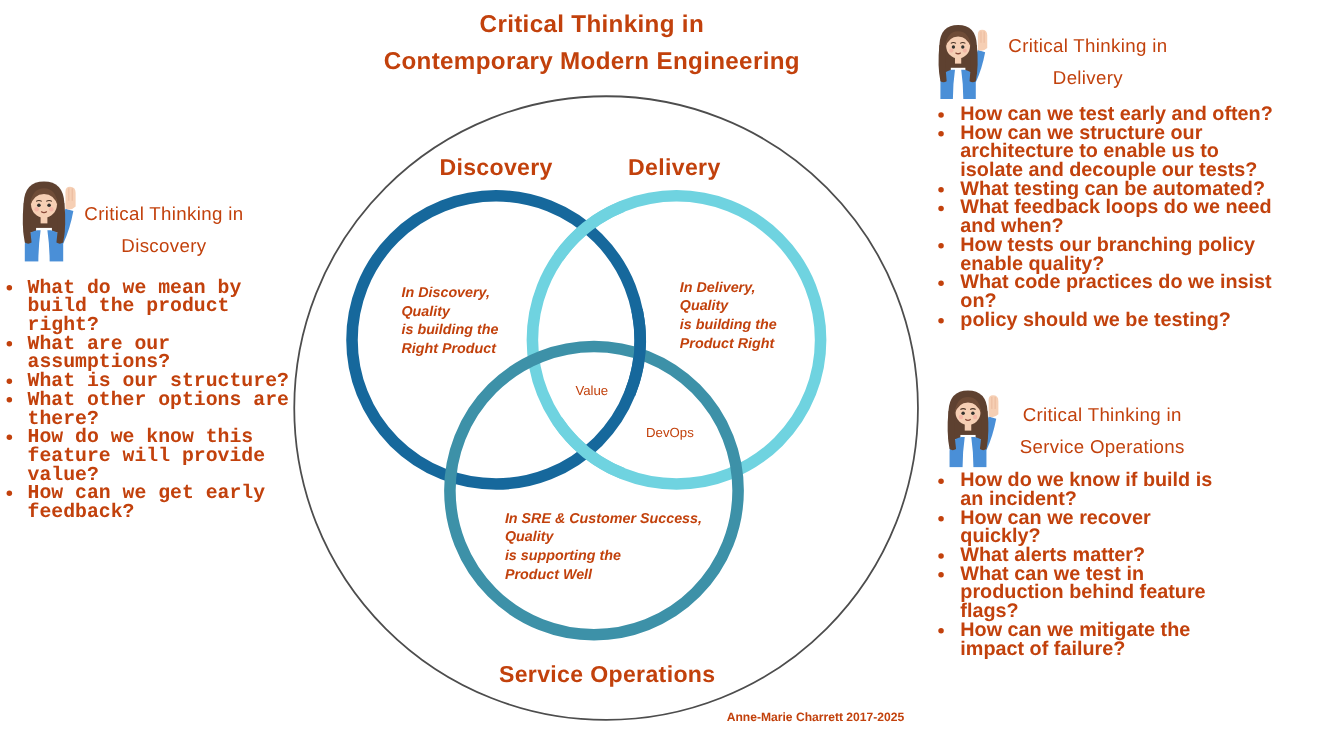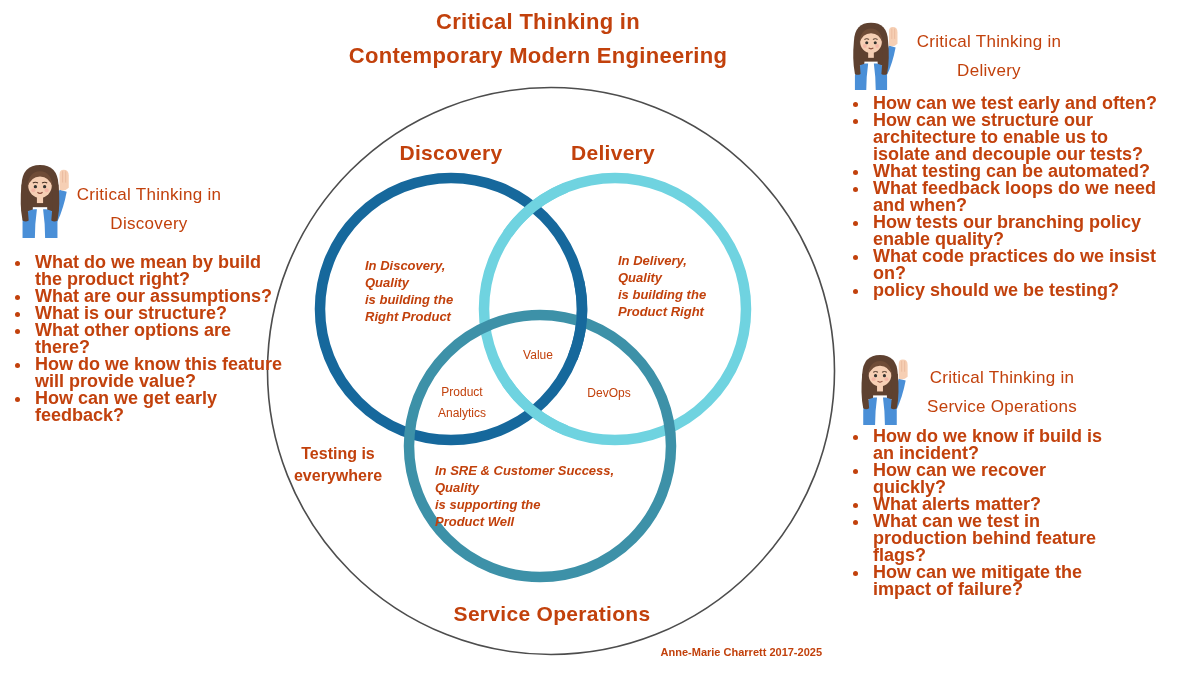--- a/index.html
+++ b/index.html
@@ -15,34 +15,34 @@
     font-weight:600;letter-spacing:.3px;
   }
   .venn-svg{left:0;top:0;width:1200px;height:675px;}
   .circle-label{font-size:21px;font-weight:600;letter-spacing:.3px;}
   .lbl-discovery{left:351px;top:141px;width:200px;}
   .lbl-delivery{left:513px;top:141px;width:200px;}
   .lbl-so{left:432px;top:602px;width:240px;}
   .note{font-size:13px;line-height:17px;font-weight:600;font-style:italic;}
   .note-discovery{left:365px;top:257px;width:120px;}
   .note-delivery{left:618px;top:252px;width:130px;}
-  .note-so{left:435px;top:462px;width:200px;}
+  .note-so{left:459px;top:462px;width:200px;}
   .mid-label{font-size:12px;line-height:21px;font-weight:400;}
   .lbl-value{left:488px;top:345px;width:100px;}
   .lbl-pa{left:392px;top:382px;width:140px;}
   .lbl-devops{left:549px;top:383px;width:120px;}
   .note-testing{left:268px;top:443px;width:140px;font-size:16px;line-height:22px;font-weight:600;}
   .credit{left:622px;top:646px;width:200px;text-align:right;font-size:11px;font-weight:700;}
   .panel-title{font-size:17px;line-height:29px;font-weight:500;letter-spacing:.3px;}
   .p1-title{left:49px;top:180px;width:200px;}
   .p2-title{left:889px;top:27px;width:200px;}
   .p3-title{left:882px;top:363px;width:240px;}
   ul.bullets{margin:0;padding:0 0 0 18px;list-style:disc;}
   ul.bullets li{font-size:18px;line-height:17px;font-weight:600;padding-left:3px;margin:0;}
-  .p1-bullets{left:14px;top:254px;width:252px;}
+  .p1-bullets{left:4px;top:254px;width:252px;font-family:Liberation Mono, monospace;}
   .p2-bullets{left:852px;top:95px;width:300px;}
   .p3-bullets{left:852px;top:428px;width:252px;}
   .avatar-svg{position:absolute;}
   .av1{left:8px;top:162px;width:64px;height:76px;}
   .av2{left:842px;top:20px;width:58px;height:70px;}
   .av3{left:850px;top:352px;width:60px;height:73px;}
 </style>
 </head>
 <body>
 
@@ -105,25 +105,21 @@
   <div class="abs note pre note-delivery">In Delivery,
 Quality
 is building the
 Product Right</div>
   <div class="abs note pre note-so">In SRE &amp; Customer Success,
 Quality
 is supporting the
 Product Well</div>
 
   <div class="abs mid-label center pre lbl-value">Value</div>
-  <div class="abs mid-label center pre lbl-pa">Product
-Analytics</div>
   <div class="abs mid-label center pre lbl-devops">DevOps</div>
-  <div class="abs note-testing pre center">Testing is
-everywhere</div>
 
   <div class="abs credit">Anne-Marie Charrett 2017-2025</div>
 
   <div>
     <svg class="avatar-svg av1">
         <use href="#avatar"></use>
       </svg>
     <div class="abs panel-title pre center p1-title">Critical Thinking in
 Discovery</div>
     <ul class="abs bullets p1-bullets">

